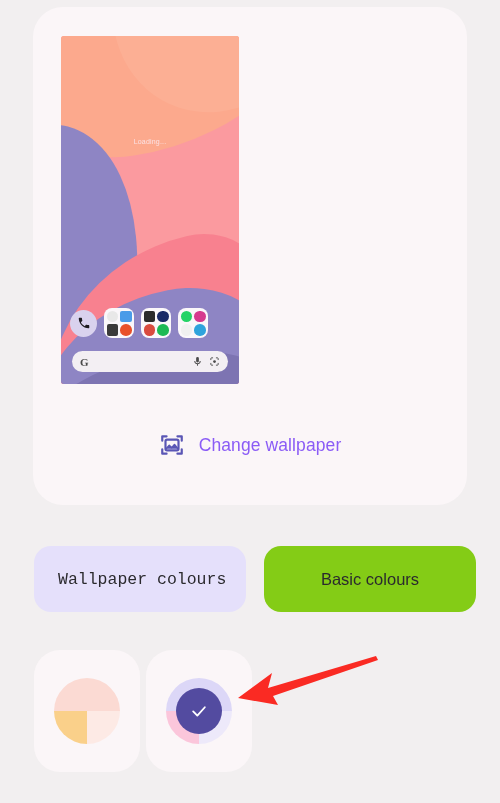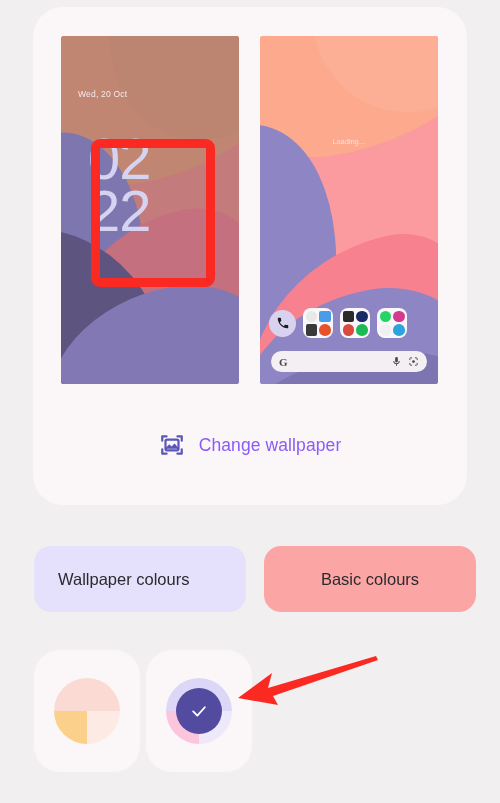--- a/index.html
+++ b/index.html
@@ -157,22 +157,22 @@
   
   .tabs {
     position: absolute; left: 34px; top: 546px;
     display: flex; gap: 18px;
   }
   .tab {
     width: 212px; height: 66px; border-radius: 17px;
     display: flex; align-items: center; padding-left: 24px;
     font-size: 16.5px; color: #2B2A2E; cursor: pointer;
   }
-  .tab.active { background: #E5E0FB; }
-  .tab.inactive { background: #fca5a5; padding-left: 0; justify-content: center; }
+  .tab.active { background: #E5E0FB; font-family: Liberation Mono, monospace; }
+  .tab.inactive { background: #84cc16; padding-left: 0; justify-content: center; }
 
   
   .swatch-row {
     position: absolute; left: 34px; top: 650px;
     display: flex; gap: 6px;
   }
   .swatch-card {
     width: 106px; height: 122px; border-radius: 26px; background: #FBF6F8;
     display: flex; align-items: center; justify-content: center; cursor: pointer;
   }
@@ -197,36 +197,20 @@
 </style>
 </head>
 <body>
 
 <div class="screen">
 
   <div class="preview-card">
 
     <div class="previews">
 
-      <div class="phone">
-        <div class="wp wp-lock">
-          <div class="b1"></div>
-            <div class="b2"></div>
-            <div class="b3"></div>
-          <div class="b5"></div>
-            <div class="b4"></div>
-            <div class="b6"></div>
-        </div>
-        <div class="lock-date">Wed, 20 Oct</div>
-        <div class="lock-clock">
-          <span>02</span>
-          <span>22</span>
-        </div>
-        <div class="redbox"></div>
-      </div>
 
       <div class="phone">
         <div class="wp wp-home">
           <div class="h1"></div>
             <div class="h2"></div>
             <div class="h3"></div>
           <div class="h4"></div>
             <div class="h5"></div>
             <div class="h6"></div>
         </div>

